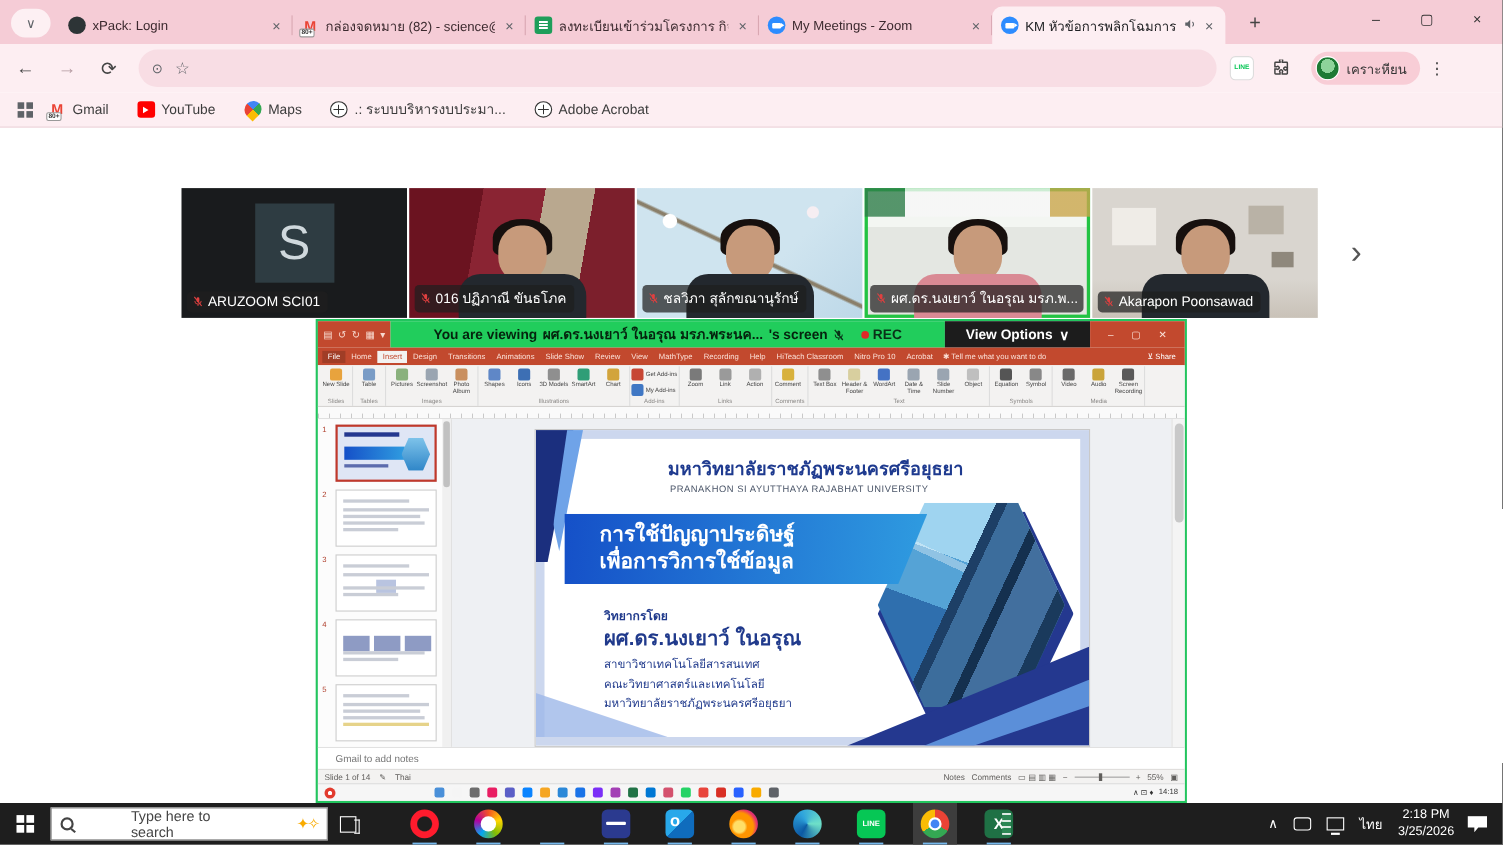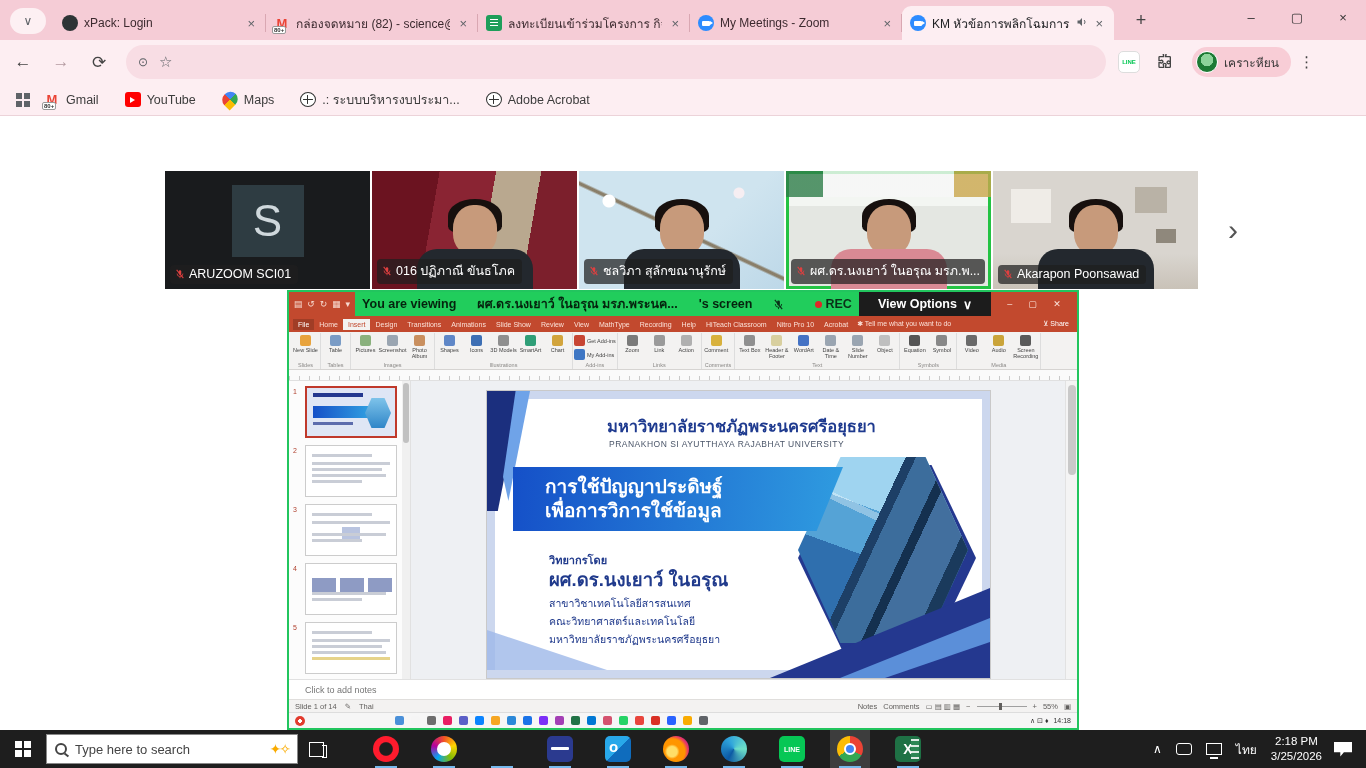--- a/index.html
+++ b/index.html
@@ -82,21 +82,21 @@
   .person .hair{position:absolute;left:50%;top:-6px;transform:translateX(-50%);width:54px;height:34px;background:#17100e;border-radius:50% 50% 20% 20%;}
   .person .body{position:absolute;left:50%;bottom:0;transform:translateX(-50%);width:116px;height:42px;background:#20242a;border-radius:20px 20px 0 0;}
   .shirt-pink .body{background:#d98a94;}
   .shirt-dark .body{background:#23282e;}
   .vnext{position:absolute;left:1216px;top:208px;width:34px;height:44px;display:flex;align-items:center;justify-content:center;color:#555;font-size:30px;}
 
   
   .share{position:absolute;left:287px;top:290px;width:792px;height:440px;border:2px solid #22c55e;background:#f3f2f1;display:flex;flex-direction:column;}
   .stop{height:24px;display:flex;flex:0 0 24px;}
   .qat{width:66px;background:#c2492e;color:#f7d9cf;font-size:9px;display:flex;align-items:center;justify-content:space-evenly;}
-  .banner{flex:1;background:#21cd5c;display:flex;align-items:center;justify-content:center;color:#05230e;font-size:12.5px;font-weight:bold;gap:21px;white-space:nowrap;overflow:hidden;}
+  .banner{flex:1;background:#21cd5c;display:flex;align-items:center;justify-content:center;color:#05230e;font-size:12.5px;font-weight:bold;gap:5px;white-space:nowrap;overflow:hidden;}
   .rec{display:flex;align-items:center;gap:3px;margin-left:10px;font-weight:bold;color:#0a3018;}
   .rec i{width:7px;height:7px;border-radius:50%;background:#e02828;display:block;}
   .viewopts{width:132px;background:#1c1c1c;color:#fff;font-size:12.5px;font-weight:bold;display:flex;align-items:center;justify-content:center;gap:6px;}
   .pptctl{width:86px;background:#c2492e;color:#fbe3da;font-size:9px;display:flex;align-items:center;justify-content:space-evenly;}
   .ppttabs{height:16px;flex:0 0 16px;background:#c2492e;display:flex;align-items:center;padding-left:4px;color:#fbe0d7;font-size:7px;white-space:nowrap;}
   .ptab{padding:2px 5px;}
   .ptab.file{background:#a03d26;color:#fff;}
   .ptab.active{background:#f3f2f1;color:#c2492e;}
   .tellme{margin-left:4px;color:#fbe0d7;}
   .pshare{margin-left:auto;margin-right:8px;color:#fff;}
@@ -158,21 +158,21 @@
   .dept{position:absolute;left:62px;font-size:10.5px;color:#203a8c;}
   .deco-br1{position:absolute;right:0;bottom:0;width:220px;height:90px;background:#24388f;clip-path:polygon(100% 0,100% 100%,0 100%);}
   .deco-br2{position:absolute;right:0;bottom:0;width:150px;height:60px;background:#5b8fd9;clip-path:polygon(100% 0,100% 40%,30% 100%,0 100%);}
   .deco-bl{position:absolute;left:0;bottom:8px;width:120px;height:40px;background:#9db8e8;clip-path:polygon(0 100%,100% 100%,0 0);opacity:.8;}
 
   
   .taskbar{position:absolute;left:0;top:730px;width:1366px;height:38px;background:#1e1e1e;display:flex;align-items:center;}
   .startbtn{width:46px;height:38px;display:flex;align-items:center;justify-content:center;}
   .winlogo{width:16px;height:16px;display:grid;grid-template-columns:7px 7px;gap:2px;}
   .winlogo i{background:#fff;width:7px;height:7px;}
-  .searchbox{width:252px;height:30px;background:#fff;display:flex;align-items:center;padding:0 8px;border:1px solid #888;}
+  .searchbox{width:252px;height:30px;background:#fff;display:flex;align-items:center;padding:0 8px;border:1px solid #888;gap:44px;}
   .sglass{width:12px;height:12px;border:2px solid #444;border-radius:50%;position:relative;margin-right:8px;flex:0 0 12px;}
   .sglass:after{content:"";position:absolute;right:-4px;bottom:-3px;width:5px;height:2px;background:#444;transform:rotate(40deg);}
   .stext{flex:1;font-size:13px;color:#444;}
   .sparkle{color:#f9ab00;font-size:14px;letter-spacing:-2px;}
   .taskview{width:36px;height:38px;display:flex;align-items:center;justify-content:center;}
   .tv{width:15px;height:15px;border:1.5px solid #fff;position:relative;}
   .tv:after{content:"";position:absolute;right:-4px;top:2px;width:4px;height:11px;border-right:1.5px solid #fff;border-top:1.5px solid #fff;border-bottom:1.5px solid #fff;}
   .tapps{display:flex;margin-left:32px;gap:18px;}
   .tapp{width:40px;height:38px;display:flex;align-items:center;justify-content:center;position:relative;}
   .tapp:after{content:"";position:absolute;bottom:0;left:9px;right:9px;height:2px;background:#76b9ed;}
@@ -694,21 +694,21 @@
           <div class="dept" style="top:240px">มหาวิทยาลัยราชภัฏพระนครศรีอยุธยา</div>
           <div class="deco-br1"></div>
           <div class="deco-br2"></div>
           <div class="deco-bl"></div>
         </div>
       </div>
       <div class="vscroll">
           <b></b>
         </div>
     </div>
-    <div class="notes">Click to add notes</div>
+    <div class="notes">Gmail to add notes</div>
     <div class="pstatus">
       <span>Slide 1 of 14</span>
       <span>✎</span>
       <span>Thai</span>
       <span class="right">
         <span>Notes</span>
         <span>Comments</span>
         <span>▭ ▤ ▥ ▦</span>
         <span>−</span>
         <span class="zslider">

